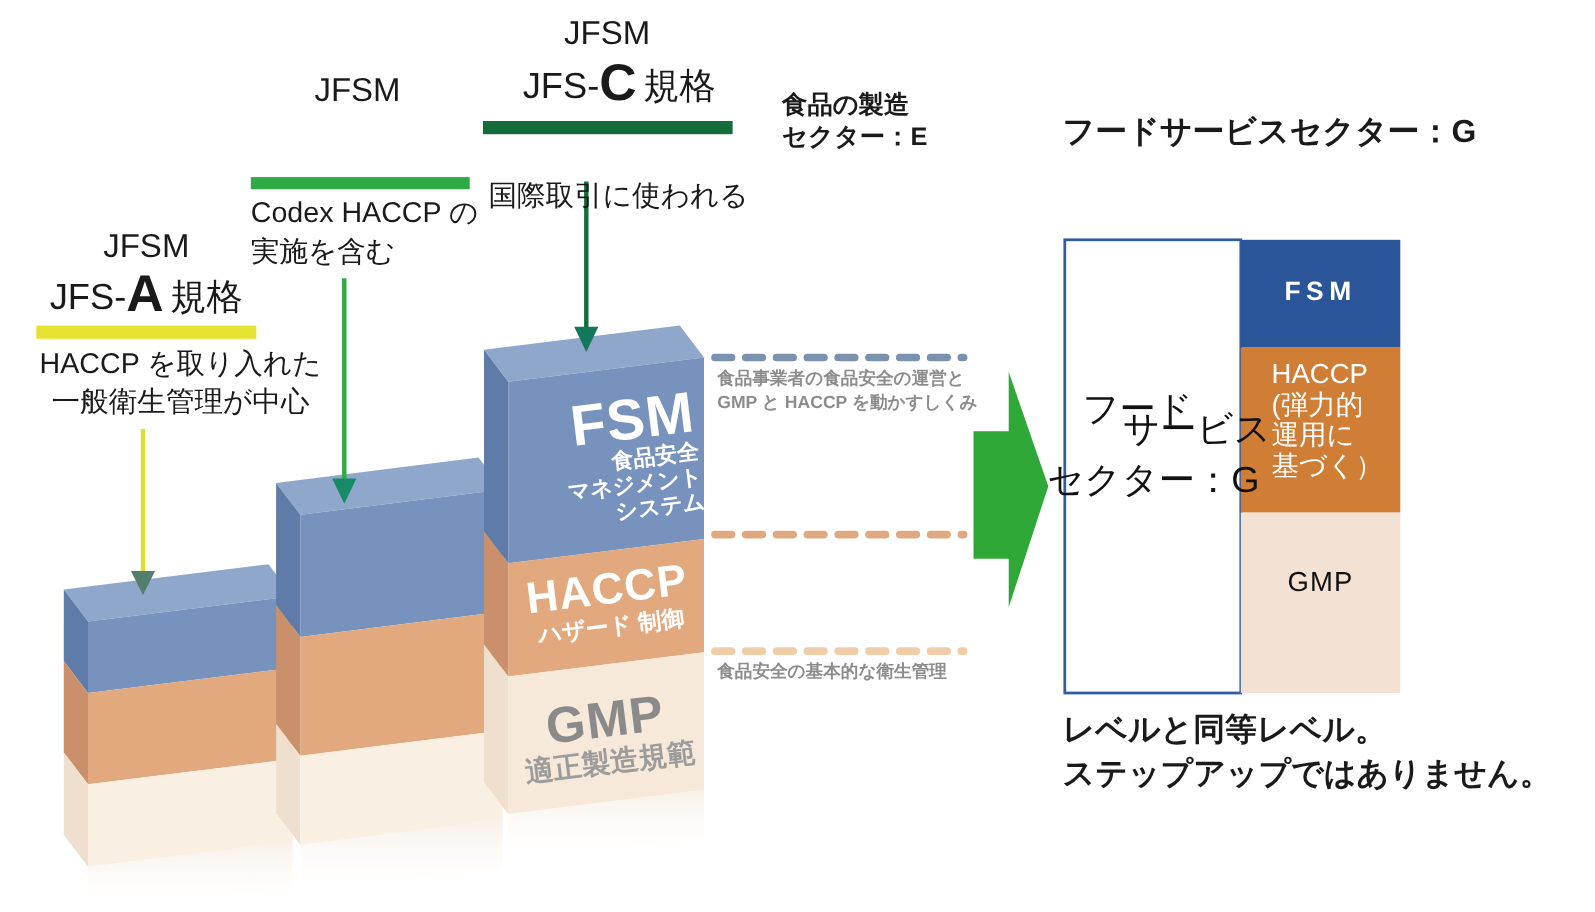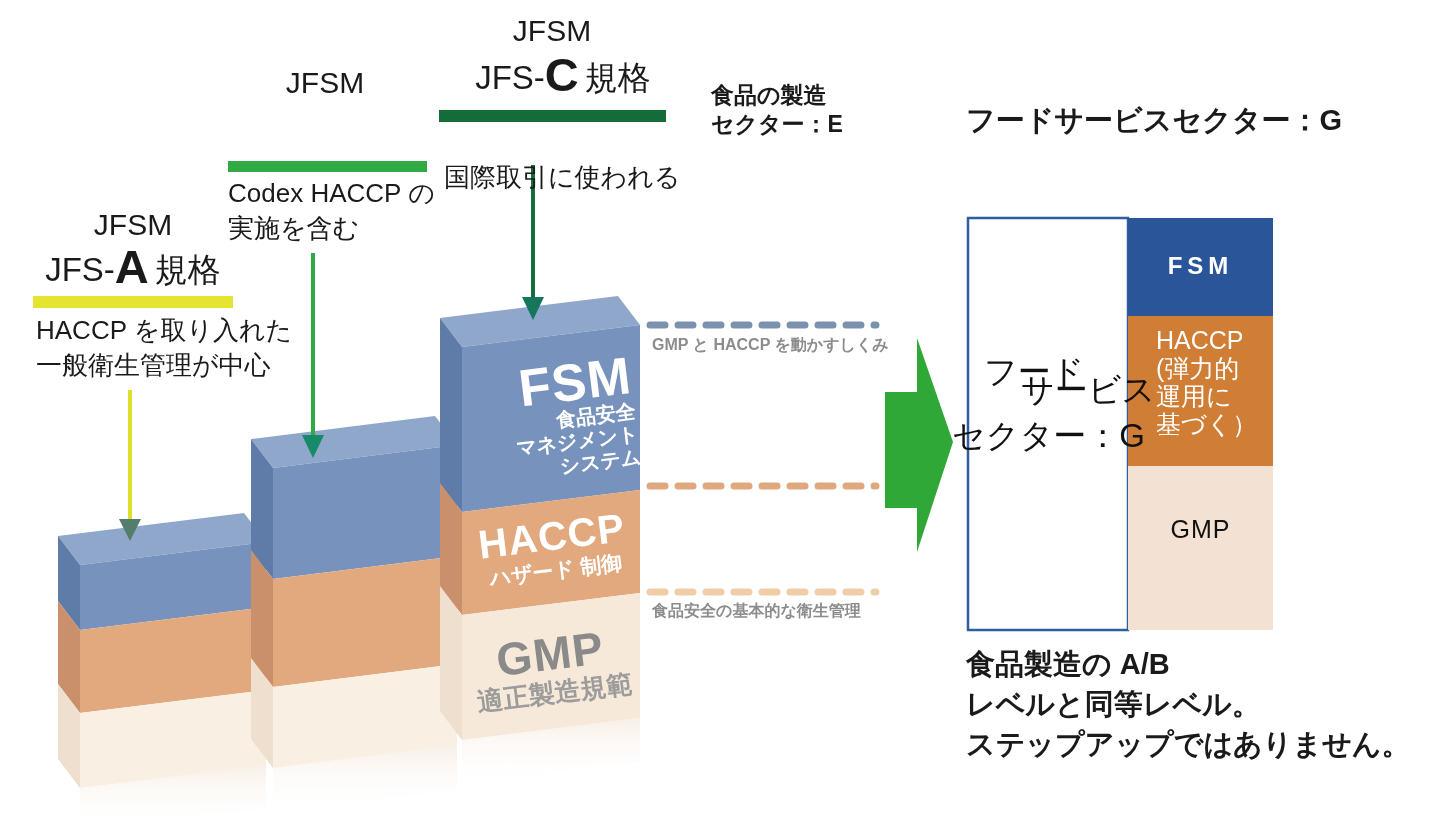--- a/index.html
+++ b/index.html
@@ -107,21 +107,21 @@
     <polygon points="885,392 917,392 917,338 953,442 917,552 917,508 885,508" fill="#2FA838"></polygon>
 
     <rect x="968" y="218" width="160" height="412" fill="#ffffff" stroke="#2E5EA0" stroke-width="2.5"></rect>
     <rect x="1128" y="218" width="145" height="98" fill="#2A5598"></rect>
     <rect x="1128" y="316" width="145" height="150" fill="#D07D35"></rect>
     <rect x="1128" y="466" width="145" height="164" fill="#F3E2D3"></rect>
   </svg>
 
   <div class="txt org center" style="left:18px;top:208px;width:230px;">JFSM</div>
   <div class="txt stdname center" style="left:18px;top:242px;width:230px;"><span>JFS-</span><span class="letter">A</span><span class="suffix">規格</span></div>
-  <div class="txt desc" style="left:36px;top:313px;">
+  <div class="txt desc" style="left:36px;top:313px;text-align:center;">
     <div>HACCP を取り入れた</div>
     <div>一般衛生管理が中心</div>
   </div>
 
   <div class="txt org center" style="left:210px;top:66px;width:230px;">JFSM</div>
   <div class="txt desc" style="left:228px;top:176px;">
     <div>Codex HACCP の</div>
     <div>実施を含む</div>
   </div>
 
@@ -143,20 +143,21 @@
   <div class="txt blockgroup center" style="left:463px;top:514px;width:172px;transform-origin:50% 0;">
     <div class="haccp-big">HACCP</div>
     <div class="haccp-sub">ハザード 制御</div>
   </div>
   <div class="txt blockgroup center" style="left:458px;top:630px;width:178px;transform-origin:50% 0;">
     <div class="gmp-big">GMP</div>
     <div class="gmp-sub">適正製造規範</div>
   </div>
 
   <div class="txt callout" style="left:652px;top:334px;">
+    <div>食品事業者の食品安全の運営と</div>
     <div>GMP と HACCP を動かすしくみ</div>
   </div>
   <div class="txt callout" style="left:652px;top:600px;">食品安全の基本的な衛生管理</div>
 
   <div class="txt heading" style="left:966px;top:100px;">
     <div>フードサービスセクター：G</div>
   </div>
 
   <div class="txt boxline" style="left:984px;top:358px;">フード</div>
   <div class="txt boxline" style="left:1021px;top:376px;">サービス</div>
@@ -165,18 +166,17 @@
   <div class="txt p-fsm center" style="left:1128px;top:252px;width:145px;">FSM</div>
   <div class="txt p-haccp" style="left:1156px;top:326px;">
     <div>HACCP</div>
     <div>(弾力的</div>
     <div>運用に</div>
     <div>基づく）</div>
   </div>
   <div class="txt p-gmp center" style="left:1128px;top:515px;width:145px;">GMP</div>
 
   <div class="txt footer" style="left:966px;top:644px;">
-    <div>食品製造の A/B</div>
     <div>レベルと同等レベル。</div>
     <div>ステップアップではありません。</div>
   </div>
 
 </div>
 
 </body></html>

